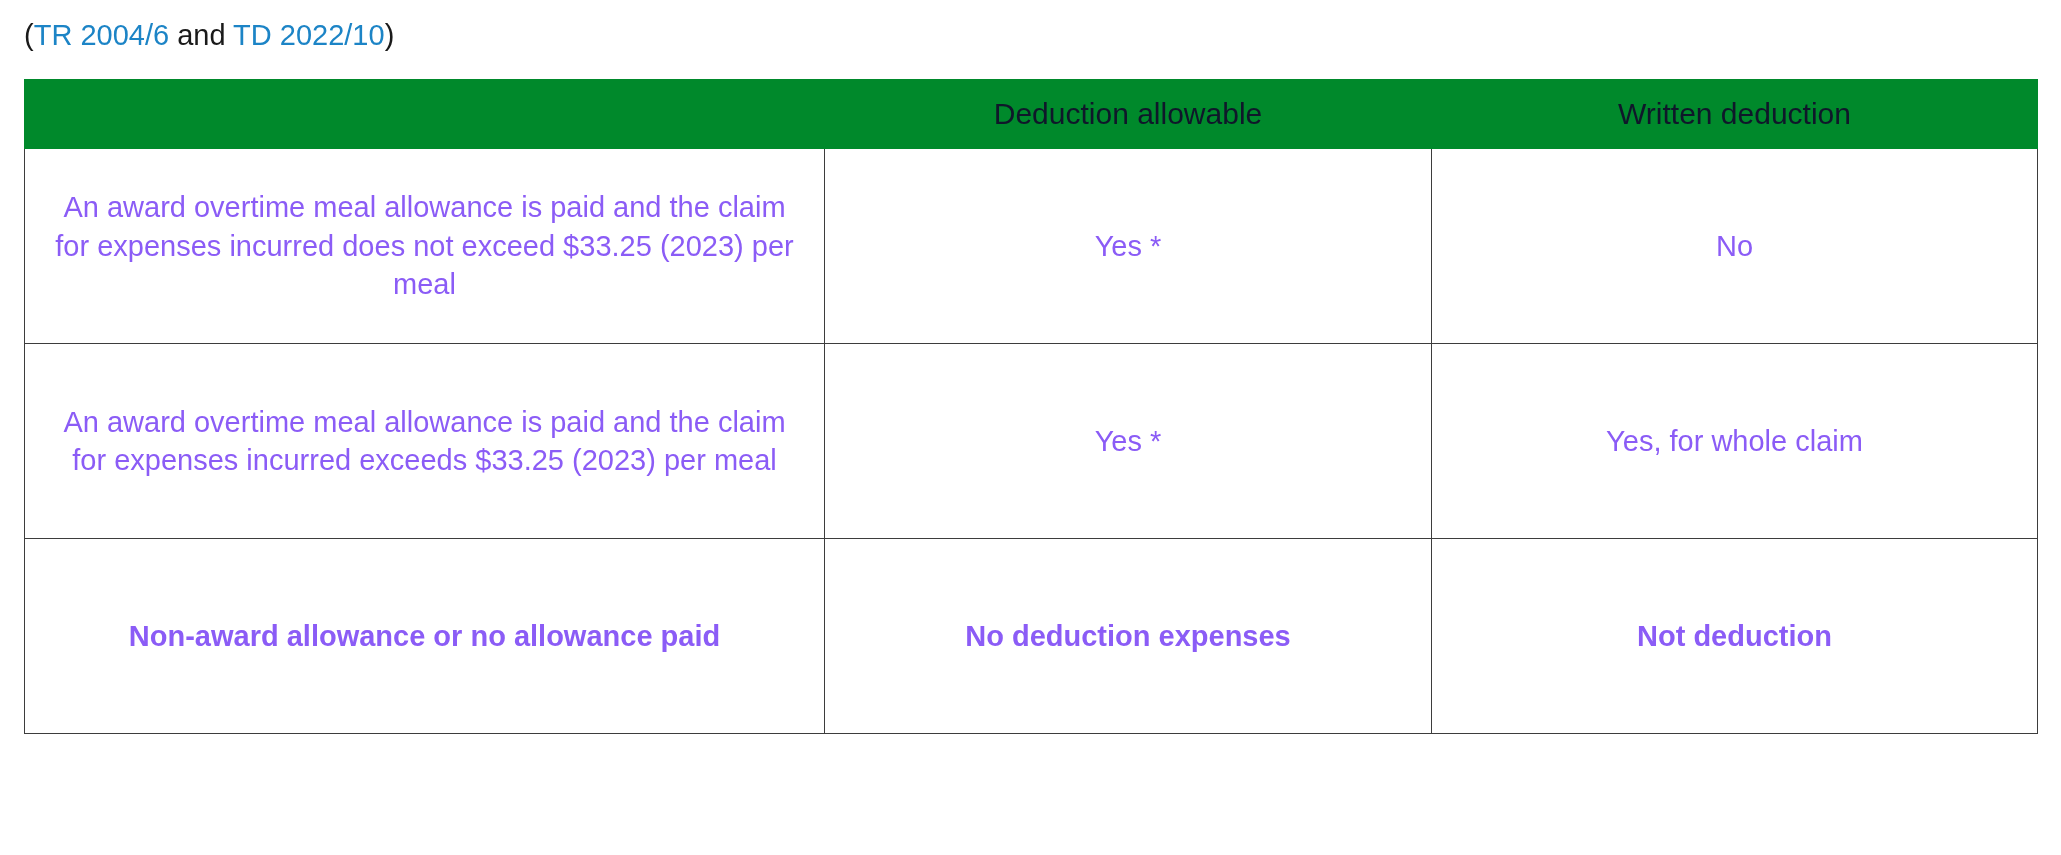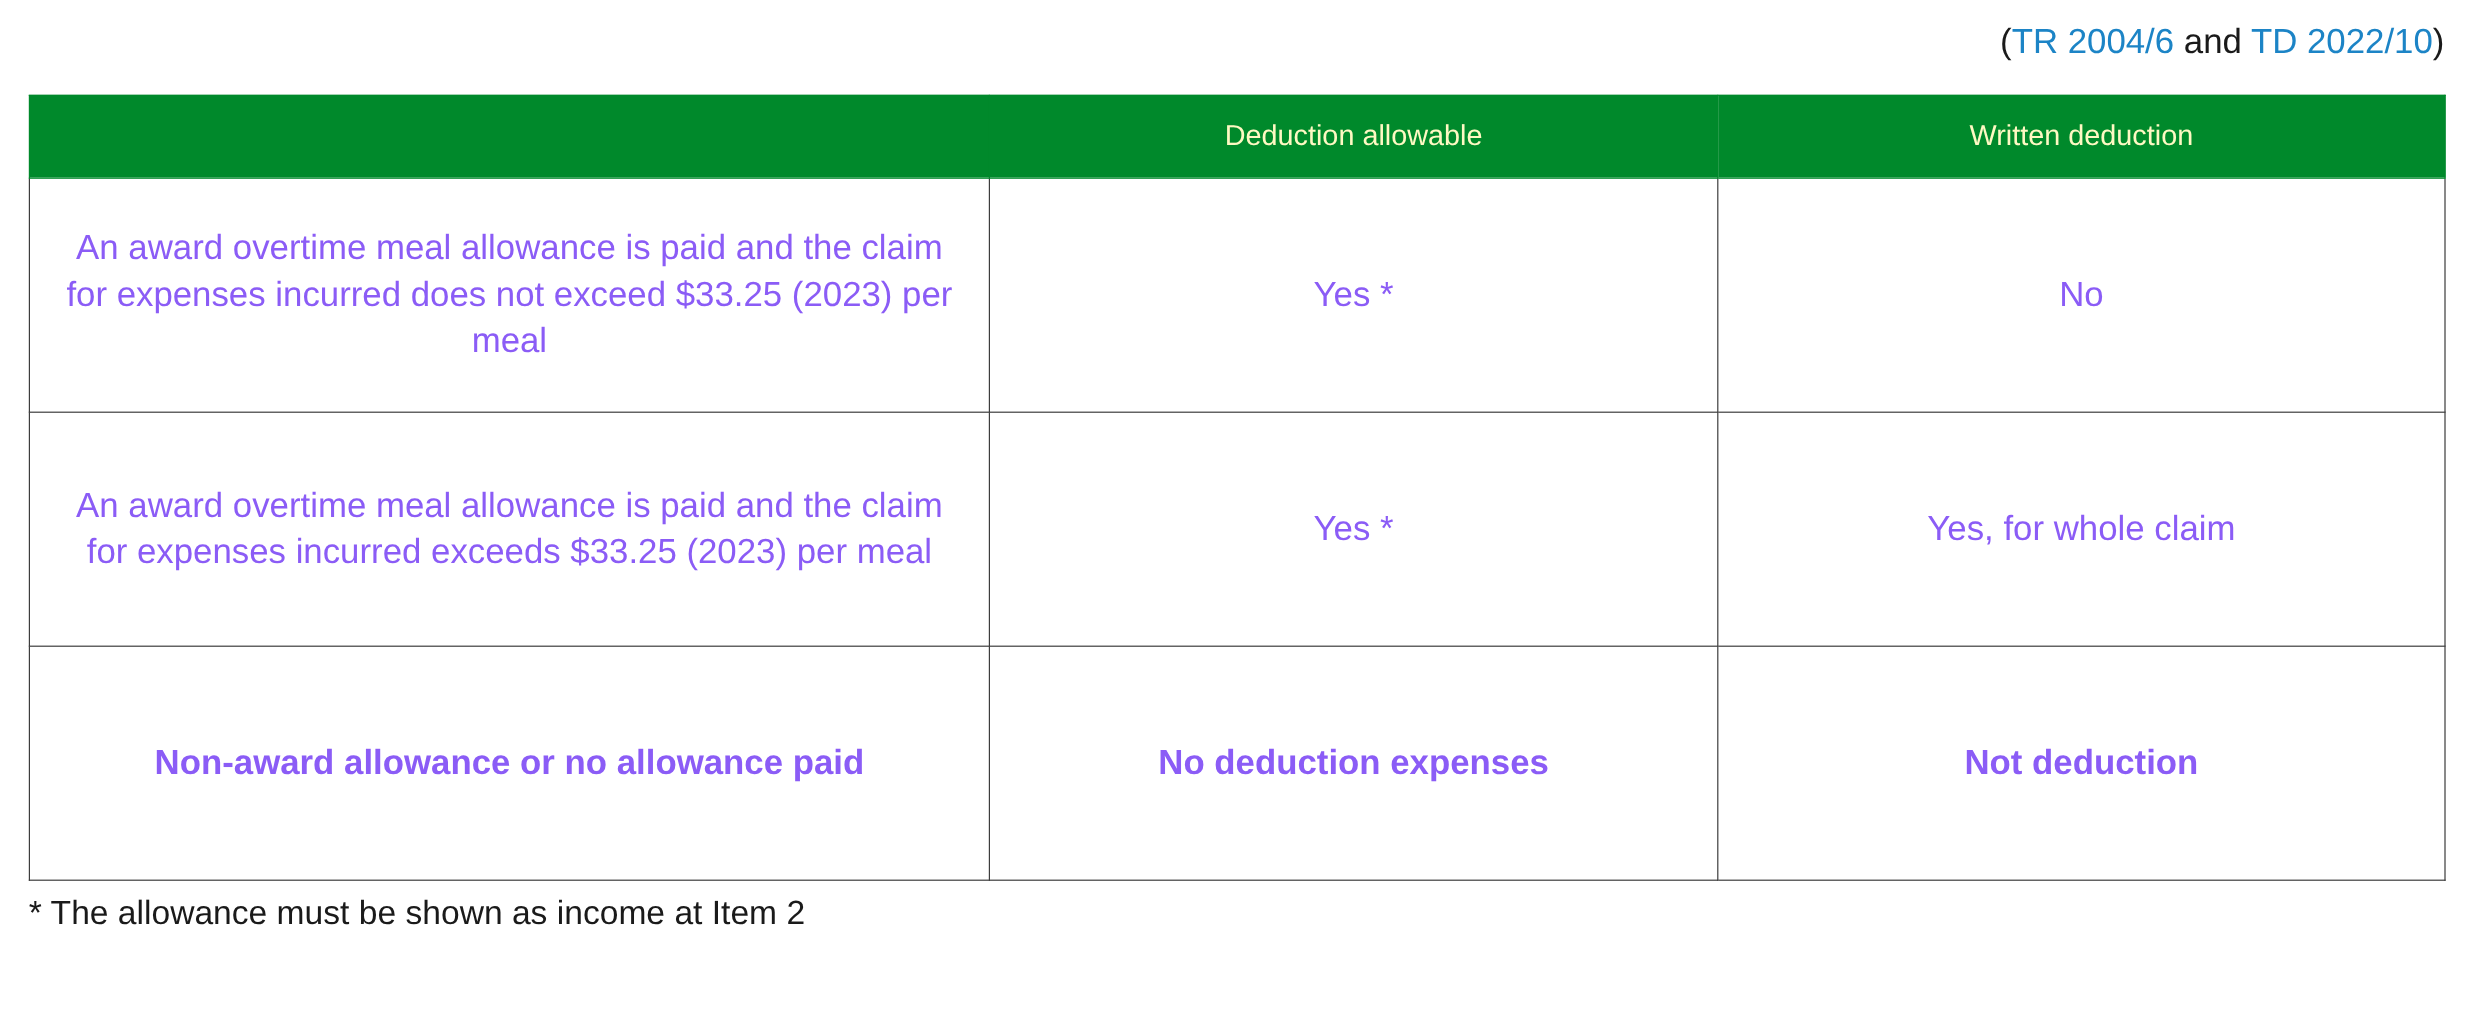--- a/index.html
+++ b/index.html
@@ -25,40 +25,39 @@
     color: #000000;
     letter-spacing: -0.2px;
     margin: 0 0 6px 0;
     line-height: 1.2;
   }
   .doc-subtitle {
     font-size: 29px;
     color: #1a1a1a;
     margin: 0 0 26px 0;
     line-height: 1.2;
-    text-align: right;
   }
   .doc-subtitle a {
     color: #1c84c6;
     text-decoration: none;
   }
   table.summary {
     border-collapse: collapse;
     width: 2013px;
     table-layout: fixed;
   }
   table.summary th, table.summary td {
     border: 1px solid #3d3d3d;
     vertical-align: middle;
   }
   table.summary thead th {
     background: #00892b;
-    color: #fef9c3;
+    color: #0f172a;
     font-weight: normal;
-    font-size: 24px;
+    font-size: 30px;
     height: 68px;
     padding: 0 10px;
     border-color: #00892b;
     text-align: center;
   }
   table.summary thead th.col-desc {
     background: #00892b;
   }
   col.c1 { width: 800px; }
   col.c2 { width: 607px; }
@@ -113,15 +112,14 @@
         <td>Yes, for whole claim</td>
       </tr>
       <tr class="r3">
         <td>Non-award allowance or no allowance paid</td>
         <td>No deduction expenses</td>
         <td>Not deduction</td>
       </tr>
     </tbody>
   </table>
 
-  <div class="footnote">* The allowance must be shown as income at Item 2</div>
 
 </div>
 
 </body></html>

